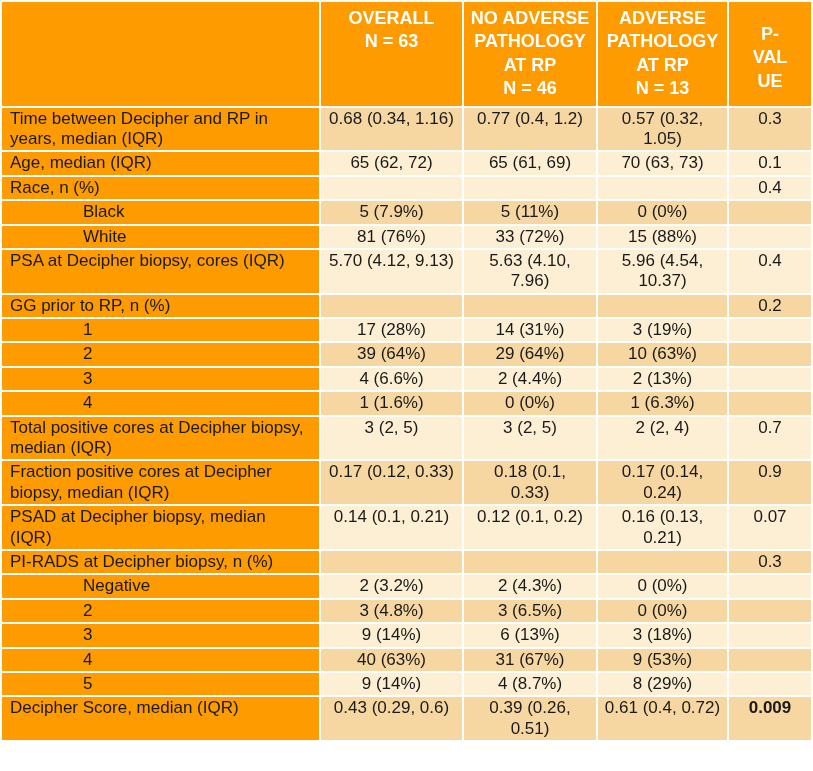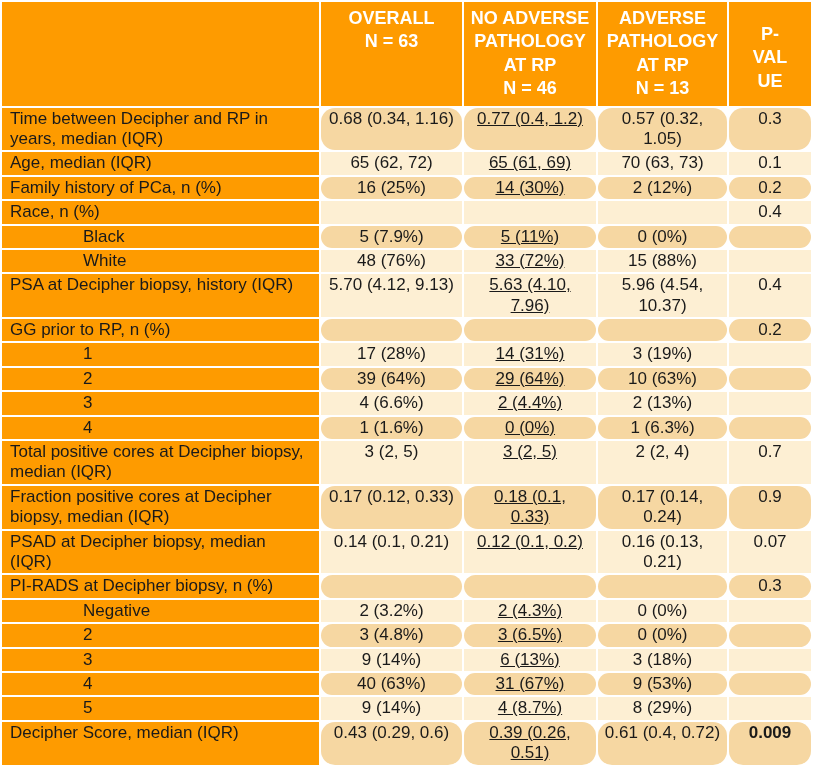--- a/index.html
+++ b/index.html
@@ -46,22 +46,22 @@
     text-align:left;
   }
   td.label.indent{ padding-left:81px; }
   td.data{
     font-size:17px;
     line-height:1.2;
     text-align:center;
     padding:1px 4px;
   }
   td.data:nth-child(2){ padding:1px 8px; }
-  td.data:nth-child(3){ padding:1px 10px;text-decoration:underline; }
-  tr.band-dark  td.data{ background:var(--band-dark);border-radius:14px; }
+  td.data:nth-child(3){ padding:1px 10px; }
+  tr.band-dark  td.data{ background:var(--band-dark); }
   tr.band-light td.data{ background:var(--band-light); }
   td.data.bold{ font-weight:bold; }
 </style>
 </head>
 <body>
 
 <table>
   <colgroup>
     <col style="width:317px">
     <col style="width:141px">
@@ -99,50 +99,43 @@
         <td class="data">0.57 (0.32, 1.05)</td>
         <td class="data">0.3</td>
       </tr>
       <tr class="band-light">
         <td class="label">Age, median (IQR)</td>
         <td class="data">65 (62, 72)</td>
         <td class="data">65 (61, 69)</td>
         <td class="data">70 (63, 73)</td>
         <td class="data">0.1</td>
       </tr>
-      <tr class="band-dark">
-        <td class="label">Family history of PCa, n (%)</td>
-        <td class="data">16 (25%)</td>
-        <td class="data">14 (30%)</td>
-        <td class="data">2 (12%)</td>
-        <td class="data">0.2</td>
-      </tr>
       <tr class="band-light">
         <td class="label">Race, n (%)</td>
         <td class="data"></td>
         <td class="data"></td>
         <td class="data"></td>
         <td class="data">0.4</td>
       </tr>
       <tr class="band-dark">
         <td class="label indent">Black</td>
         <td class="data">5 (7.9%)</td>
         <td class="data">5 (11%)</td>
         <td class="data">0 (0%)</td>
         <td class="data"></td>
       </tr>
       <tr class="band-light">
         <td class="label indent">White</td>
-        <td class="data">48 (76%)</td>
+        <td class="data">81 (76%)</td>
         <td class="data">33 (72%)</td>
         <td class="data">15 (88%)</td>
         <td class="data"></td>
       </tr>
       <tr class="band-light">
-        <td class="label">PSA at Decipher biopsy, history (IQR)</td>
+        <td class="label">PSA at Decipher biopsy, cores (IQR)</td>
         <td class="data">5.70 (4.12, 9.13)</td>
         <td class="data">5.63 (4.10, 7.96)</td>
         <td class="data">5.96 (4.54, 10.37)</td>
         <td class="data">0.4</td>
       </tr>
       <tr class="band-dark">
         <td class="label">GG prior to RP, n (%)</td>
         <td class="data"></td>
         <td class="data"></td>
         <td class="data"></td>

